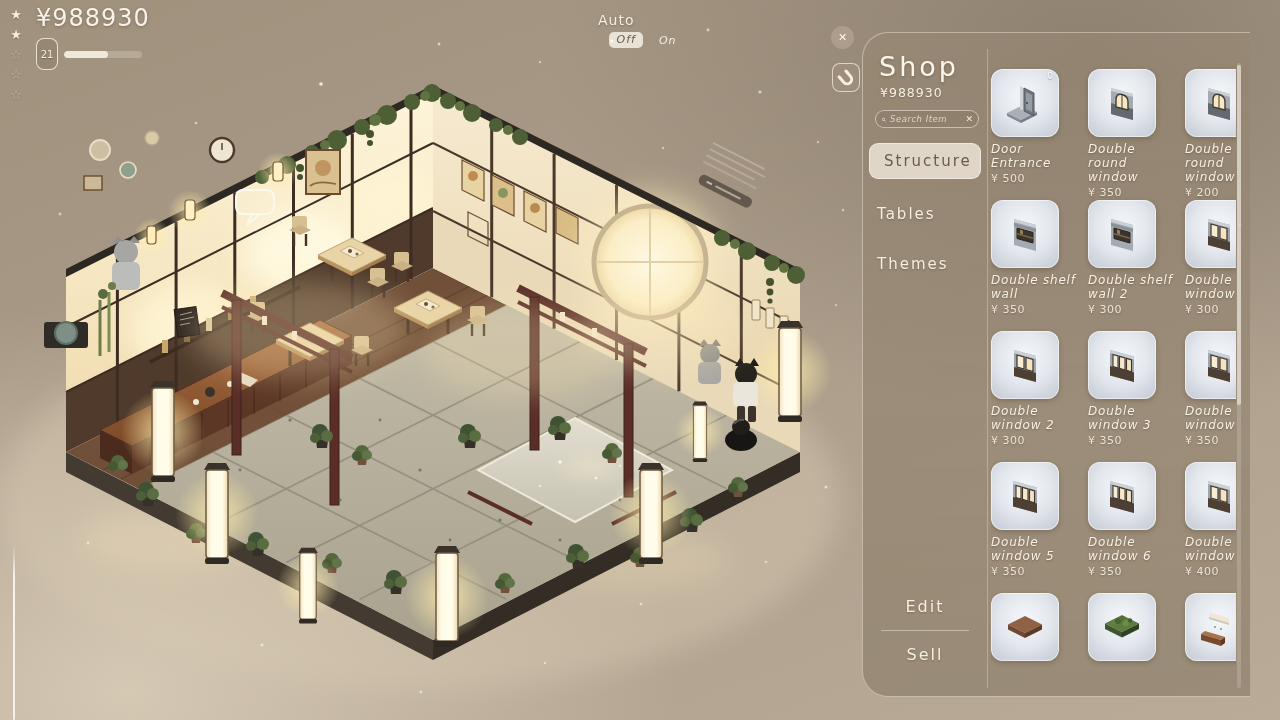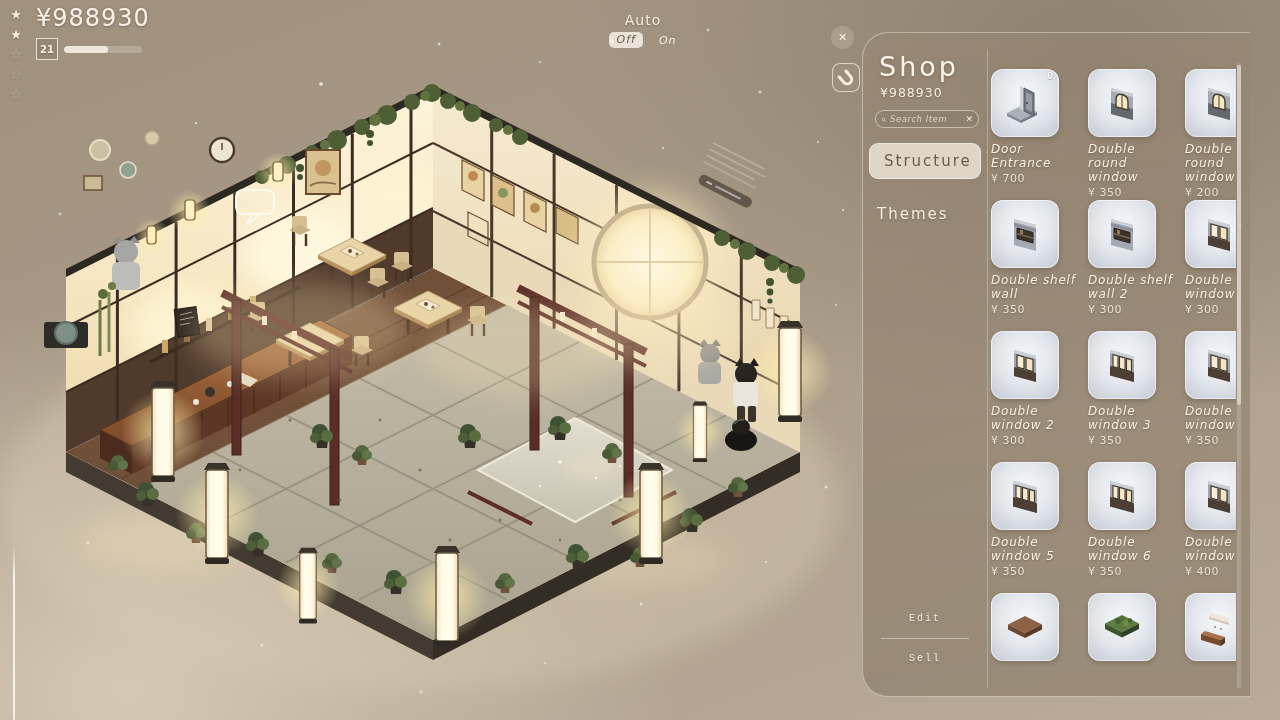--- a/index.html
+++ b/index.html
@@ -22,31 +22,31 @@
   .hud{ position:absolute; z-index:40; }
   .stars{ left:6px; top:8px; display:flex; flex-direction:column; gap:7px; width:20px; align-items:center; }
   .star{ font-size:13px; line-height:1; color:#f4eee1; text-shadow:0 1px 2px rgba(70,55,35,.4); }
   .star.empty{ color:rgba(244,238,225,.45); }
   .hud-currency{
     left:36px; top:4px; font-size:24px; letter-spacing:1px; color:#f8f3e8;
     text-shadow:0 1px 3px rgba(80,60,40,.45);
   }
   .level-wrap{ left:36px; top:38px; display:flex; align-items:center; gap:6px; }
   .level-chip{
-    min-width:22px; height:22px; border:1.5px solid rgba(246,240,228,.85); border-radius:0;
+    min-width:22px; height:32px; border:1.5px solid rgba(246,240,228,.85); border-radius:8px;
     font-size:10px; display:flex; align-items:center; justify-content:center;
-    color:#f6f0e4; background:rgba(120,105,85,.25); text-shadow:0 1px 1px rgba(70,55,35,.4);font-weight:bold;
+    color:#f6f0e4; background:rgba(120,105,85,.25); text-shadow:0 1px 1px rgba(70,55,35,.4);
   }
   .progress-track{
     width:78px; height:7px; border-radius:4px; background:rgba(235,228,214,.28);
     overflow:hidden;
   }
   .progress-fill{ height:100%; border-radius:4px; background:#efe9db; }
 
-  .auto-wrap{ left:598px; top:12px; width:90px; text-align:center; }
+  .auto-wrap{ left:598px; top:12px; width:90px; text-align:left; }
   .auto-label{ font-size:14px; letter-spacing:1px; color:#f4eee0; text-shadow:0 1px 2px rgba(70,55,35,.4); }
   .auto-toggle{ margin-top:4px; display:flex; justify-content:center; gap:16px; align-items:center;font-style:italic; }
   .auto-off{
     background:rgba(243,237,226,.88); color:#6a5d4b; border-radius:5px;
     font-size:11px; letter-spacing:1px; padding:1px 7px 2px;
   }
   .auto-on{ font-size:11px; letter-spacing:1px; color:#f4eee0; }
 
   .close-btn{
     left:831px; top:26px; width:23px; height:23px; border-radius:50%;
@@ -96,22 +96,22 @@
     height:50px; display:flex; align-items:center; padding-left:14px;
     font-size:15px; letter-spacing:2px; color:#f5efe2; cursor:pointer;
     text-shadow:0 1px 2px rgba(80,60,40,.4);
   }
   .cat-item.selected{ height:36px; margin:4px 6px 10px 6px; 
     background:rgba(229,220,206,.92); color:#6a5c49; border-radius:9px; text-shadow:none;
     border:1px solid rgba(255,255,255,.45);
     text-align:right;
   }
   .panel-actions{ position:absolute; left:0; bottom:20px; width:124px; text-align:center; }
-  .action-btn{ display:block; width:100%; font-size:10px; letter-spacing:2px; color:#f5efe2;
-    padding:12px 0; cursor:pointer; text-shadow:0 1px 2px rgba(80,60,40,.4);font-family:Liberation Mono, monospace; }
+  .action-btn{ display:block; width:100%; font-size:16px; letter-spacing:2px; color:#f5efe2;
+    padding:12px 0; cursor:pointer; text-shadow:0 1px 2px rgba(80,60,40,.4); }
   .action-divider{ width:88px; height:1px; margin:2px auto; background:rgba(240,232,218,.5); }
 
   .v-divider{ position:absolute; left:124px; top:16px; bottom:8px; width:1px; background:rgba(238,229,214,.35); }
 
   .item-grid{
     position:absolute; left:128px; top:28px; right:14px; bottom:0; overflow:hidden;
     display:grid; grid-template-columns:repeat(3, 97px); grid-auto-rows:131px; padding-top:8px;
   }
   .shop-item{ position:relative; width:90px; cursor:pointer; }
   .tile{
@@ -656,40 +656,43 @@
       <div class="search-box">
         <span class="mag">⌕</span>
         <input type="text" placeholder="Search Item" style="">
         <span class="search-clear">✕</span>
       </div>
       <div class="category-list">
           <div class="cat-item selected">
     <span>Structure</span>
   </div>
           <div class="cat-item">
+    <span>Tables</span>
+  </div>
+          <div class="cat-item">
     <span>Themes</span>
   </div>
         </div>
       <div class="panel-actions">
         <span class="action-btn">Edit</span>
         <div class="action-divider"></div>
         <span class="action-btn">Sell</span>
       </div>
     </div>
     <div class="v-divider"></div>
     <div class="item-grid">
         <div class="shop-item">
     <div class="tile">
       <svg>
               <use href="#sym-door-entrance"></use>
             </svg>
       <span class="badge">0</span>
     </div>
     <div class="item-name">Door Entrance</div>
-    <div class="item-price">¥ 700</div>
+    <div class="item-price">¥ 500</div>
   </div>
         <div class="shop-item">
     <div class="tile">
       <svg>
               <use href="#sym-round-window"></use>
             </svg>
 
     </div>
     <div class="item-name">Double round window</div>
     <div class="item-price">¥ 350</div>

